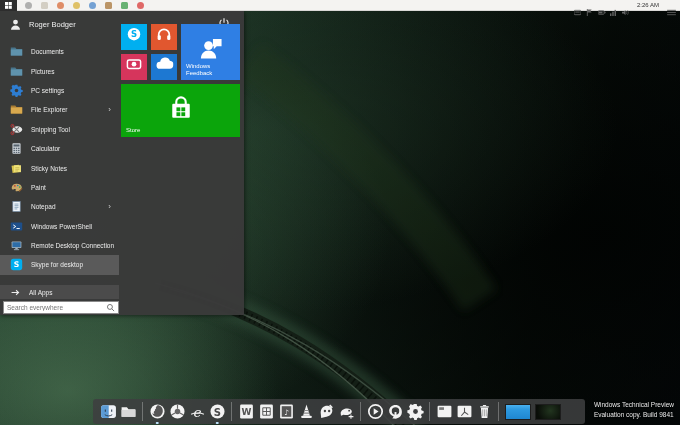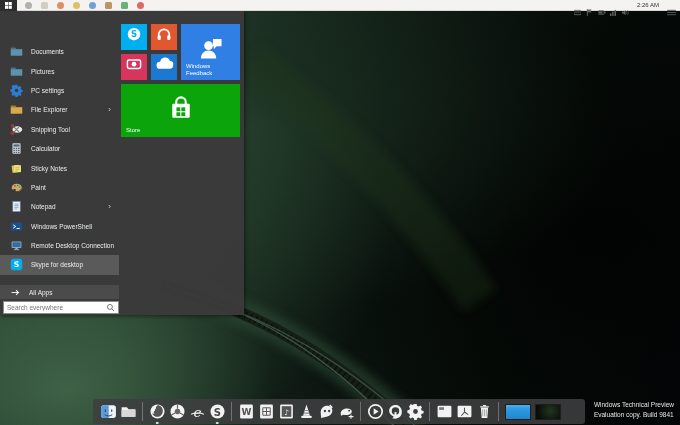--- a/index.html
+++ b/index.html
@@ -134,20 +134,31 @@
             <path d="M5 2.5a2.5 2.5 0 0 1 0 3M6.3 1.3a4.2 4.2 0 0 1 0 5.4" stroke="#666" fill="none" stroke-width=".7"></path>
           </svg></span>
       <span class="tb-time">2:26 AM</span>
       <span class="tbi" style="width:9px"><svg width="9" height="7" viewBox="0 0 10 8">
             <path d="M0 1.5h10M0 4h10M0 6.5h10" stroke="#555" stroke-width="1.1"></path>
           </svg></span>
     </div>
   </div>
 
   <div class="startmenu">
+    <div class="sm-header">
+      <svg class="sm-user-icon" viewBox="0 0 16 16">
+          <circle cx="8" cy="5" r="3" fill="#ececec"></circle>
+          <path d="M2.5 14.5c0-3.2 2.5-5.2 5.5-5.2s5.5 2 5.5 5.2z" fill="#ececec"></path>
+        </svg>
+      <span class="sm-user">Roger Bodger</span>
+      <svg class="sm-power" viewBox="0 0 16 16">
+          <path d="M8 1.5v6" stroke="#e8e8e8" stroke-width="1.6" fill="none"></path>
+          <path d="M4.6 3.8a5.4 5.4 0 1 0 6.8 0" stroke="#e8e8e8" stroke-width="1.6" fill="none"></path>
+        </svg>
+    </div>
 
     <div class="sm-items">
         <div class="menu-item">
           <span class="mi-icon">
             <svg viewBox="0 0 16 16">
               <path d="M1 3h5.5L8 5h7v8H1z" fill="#49758c"></path>
               <path d="M1 5.5h14V13H1z" fill="#5f93ad"></path>
             </svg>
           </span>
           <span class="mi-label">Documents</span>

